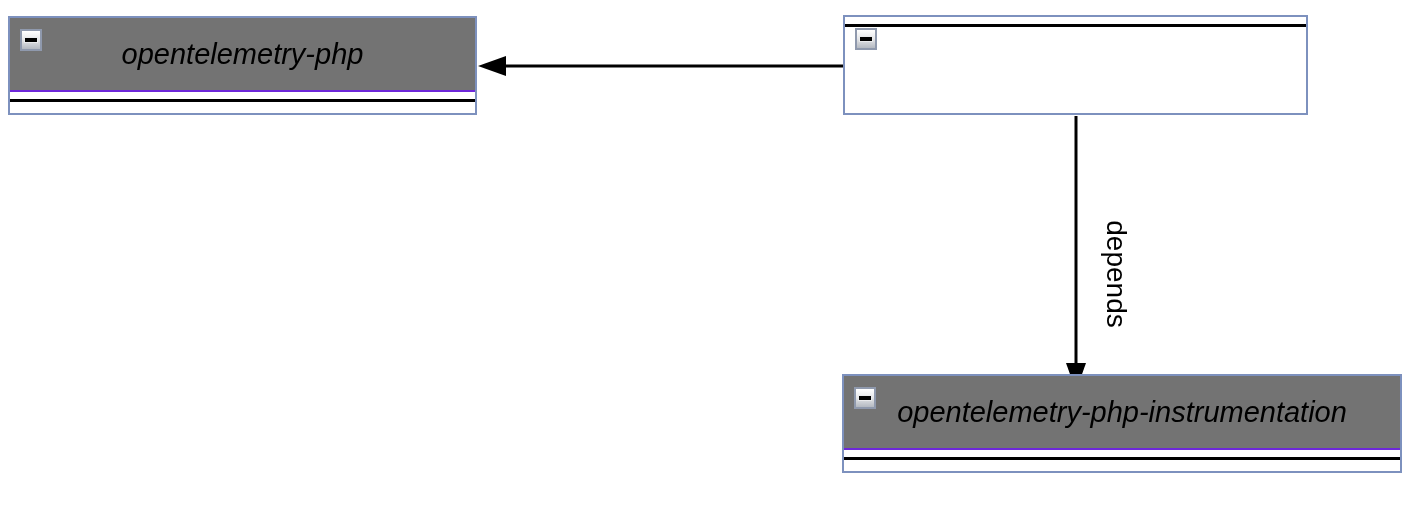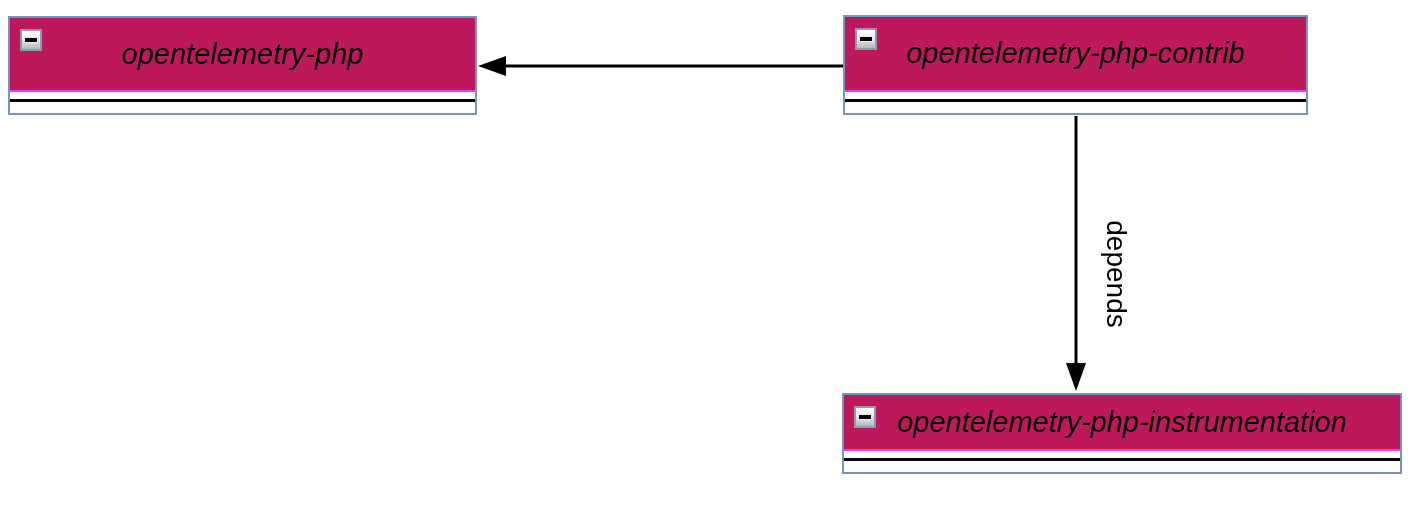--- a/index.html
+++ b/index.html
@@ -26,22 +26,22 @@
   .node {
     position: absolute;
     box-sizing: border-box;
     border: 2px solid #7d91be;
     background: #ffffff;
     display: flex;
     flex-direction: column;
   }
   .node-title {
     flex: 1 1 auto;
-    background: #be185d;
-    border-bottom: 2px solid #d946ef;
+    background: #737373;
+    border-bottom: 2px solid #6d28d9;
     display: flex;
     align-items: center;
     justify-content: center;
     font-style: italic;
     font-size: 29px;
     color: #000000;
     white-space: nowrap;
     overflow: hidden;
   }
   .node-compartments {
@@ -75,21 +75,21 @@
   }
   .minus-icon {
     display: block;
     width: 12px;
     height: 4px;
     background: #000000;
     box-shadow: 0 0 0 1px #e9eaec;
   }
   #node-php { left: 8px; top: 16px; width: 469px; height: 99px; }
   #node-contrib { left: 843px; top: 15px; width: 465px; height: 100px; }
-  #node-instrumentation { left: 842px; top: 393px; width: 560px; height: 81px; }
+  #node-instrumentation { left: 842px; top: 374px; width: 560px; height: 99px; }
 
   .edge-label {
     position: absolute;
     color: #000000;
     font-size: 28px;
     text-align: center;
     white-space: nowrap;
   }
   #edge-label-uses {
     left: 606px;
@@ -129,21 +129,20 @@
     <div class="node-title">opentelemetry-php</div>
     <div class="node-compartments">
       <div class="compartment-separator"></div>
     </div>
   </div>
 
   <div class="node" id="node-contrib">
     <div class="collapse-button">
       <span class="minus-icon"></span>
     </div>
-    <div class="node-title">opentelemetry-php-contrib</div>
     <div class="node-compartments">
       <div class="compartment-separator"></div>
     </div>
   </div>
 
   <div class="node" id="node-instrumentation">
     <div class="collapse-button">
       <span class="minus-icon"></span>
     </div>
     <div class="node-title">opentelemetry-php-instrumentation</div>

